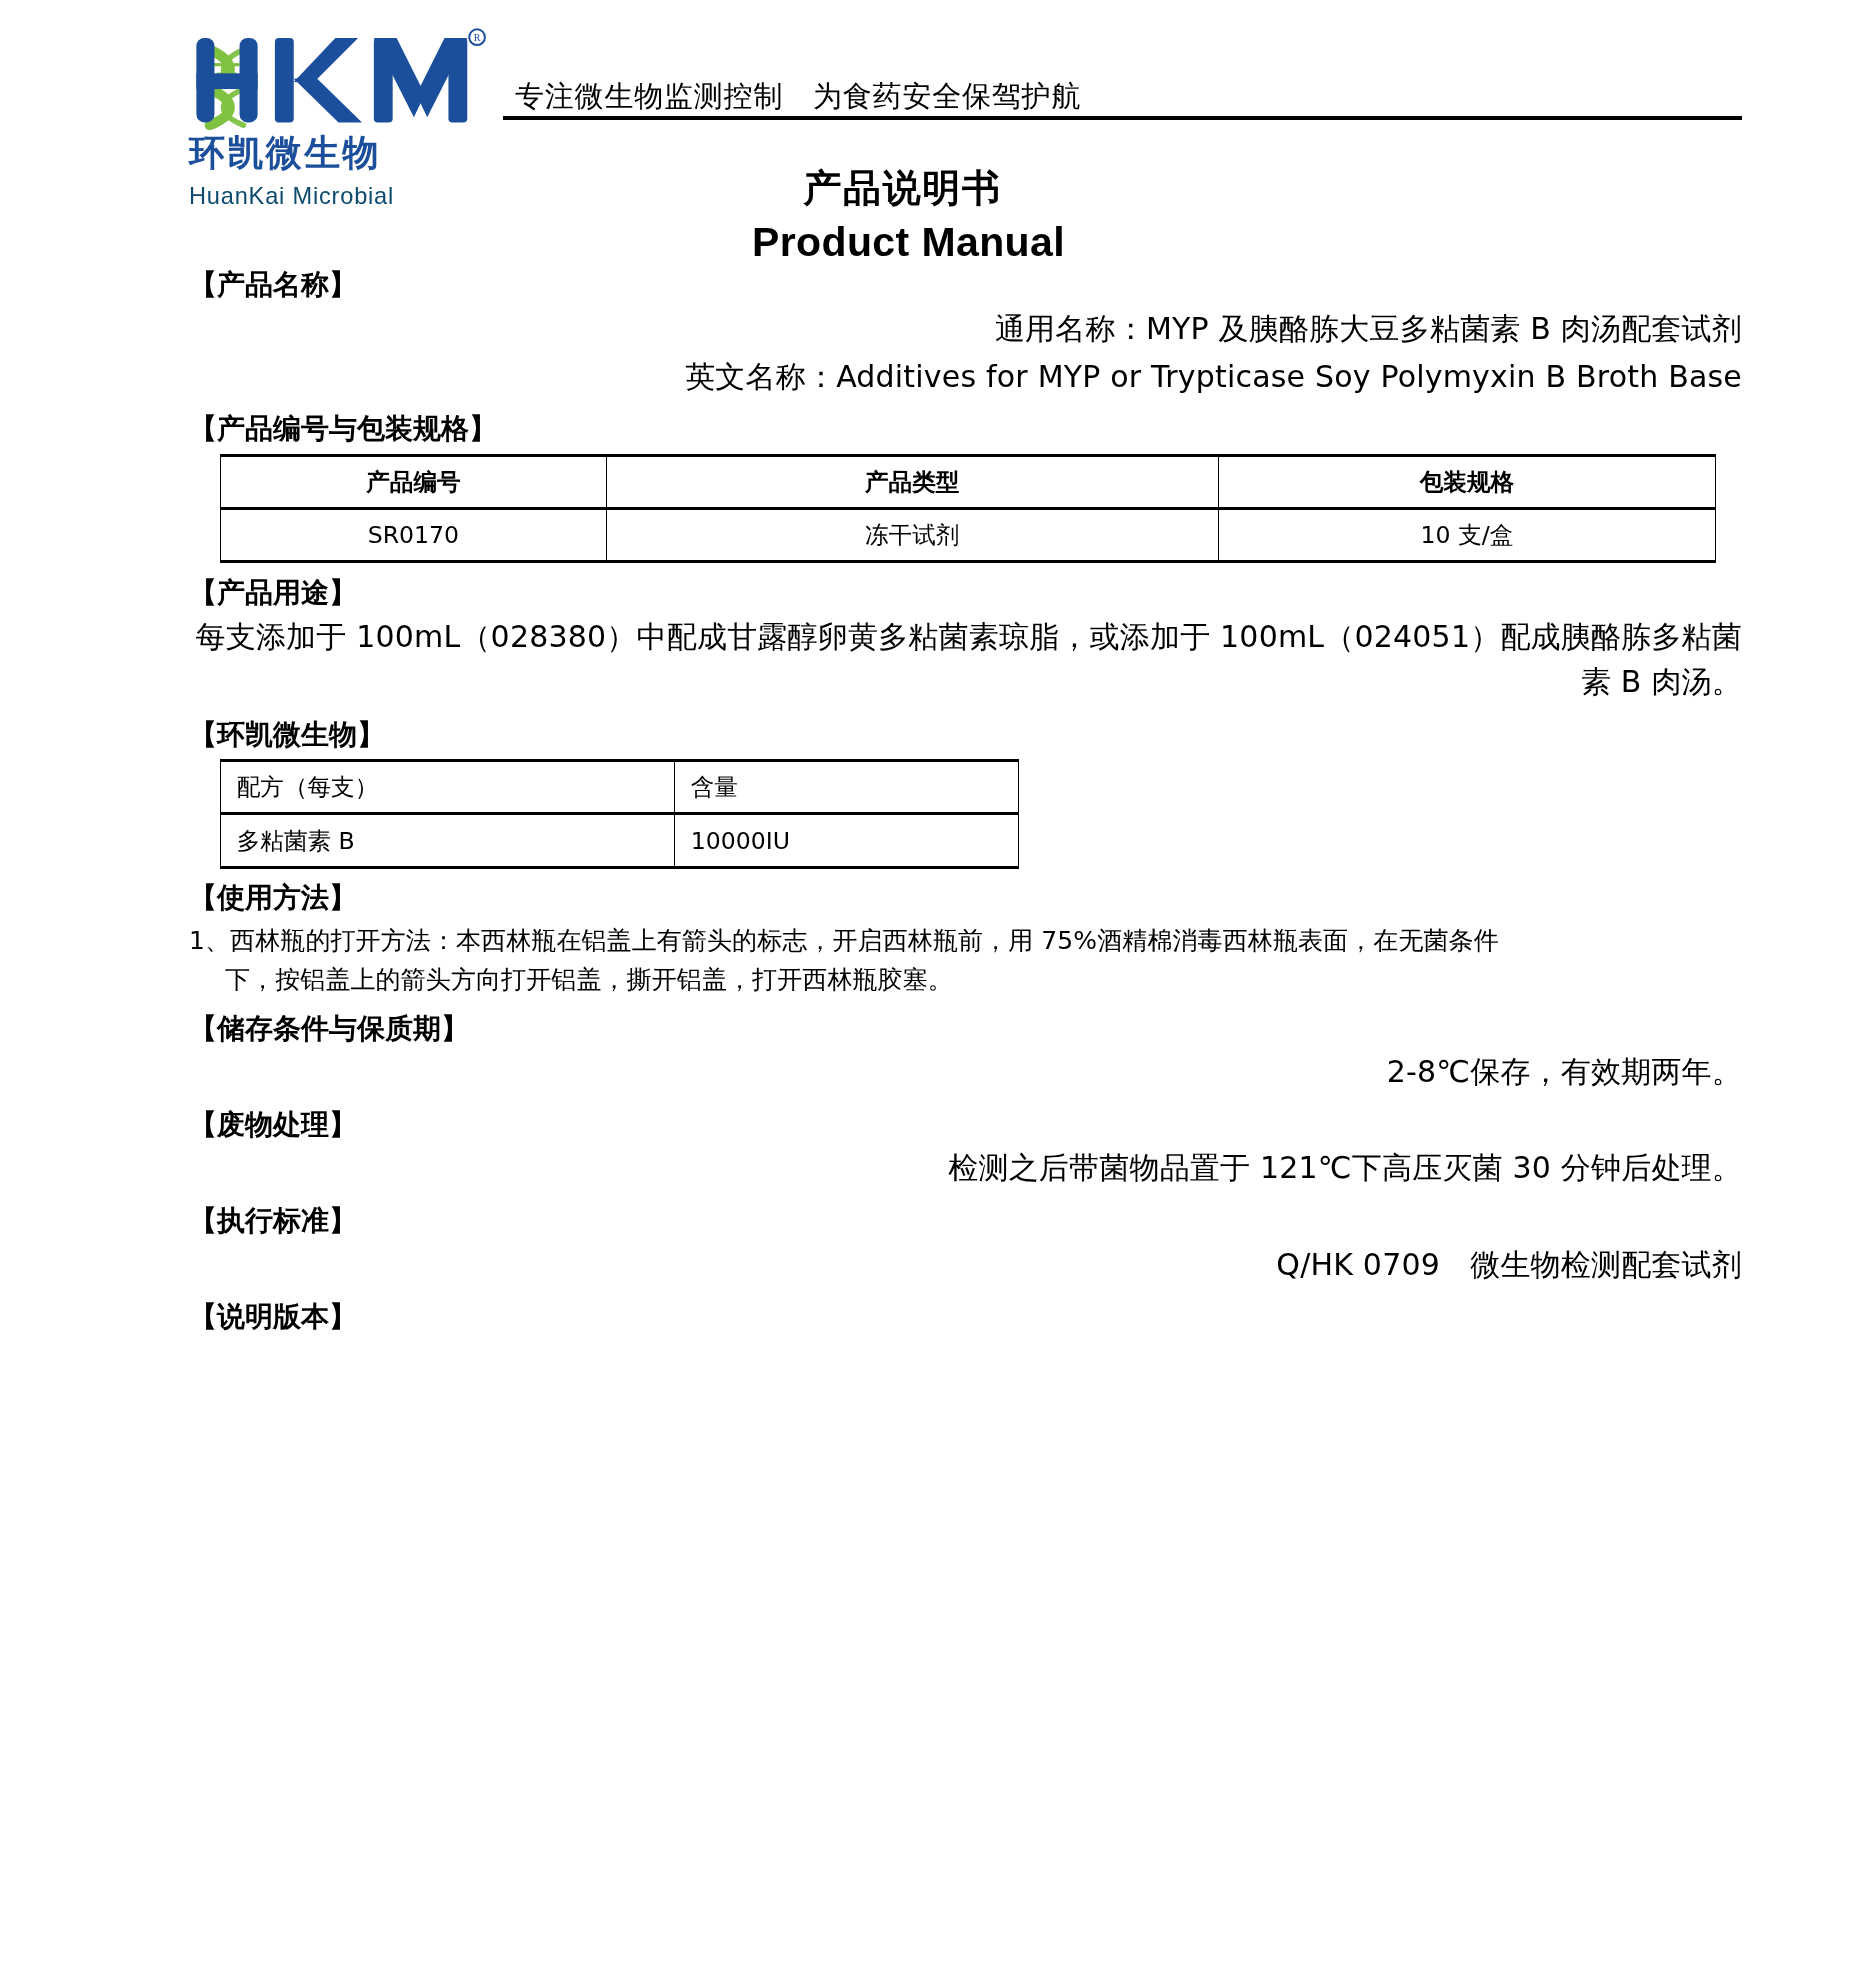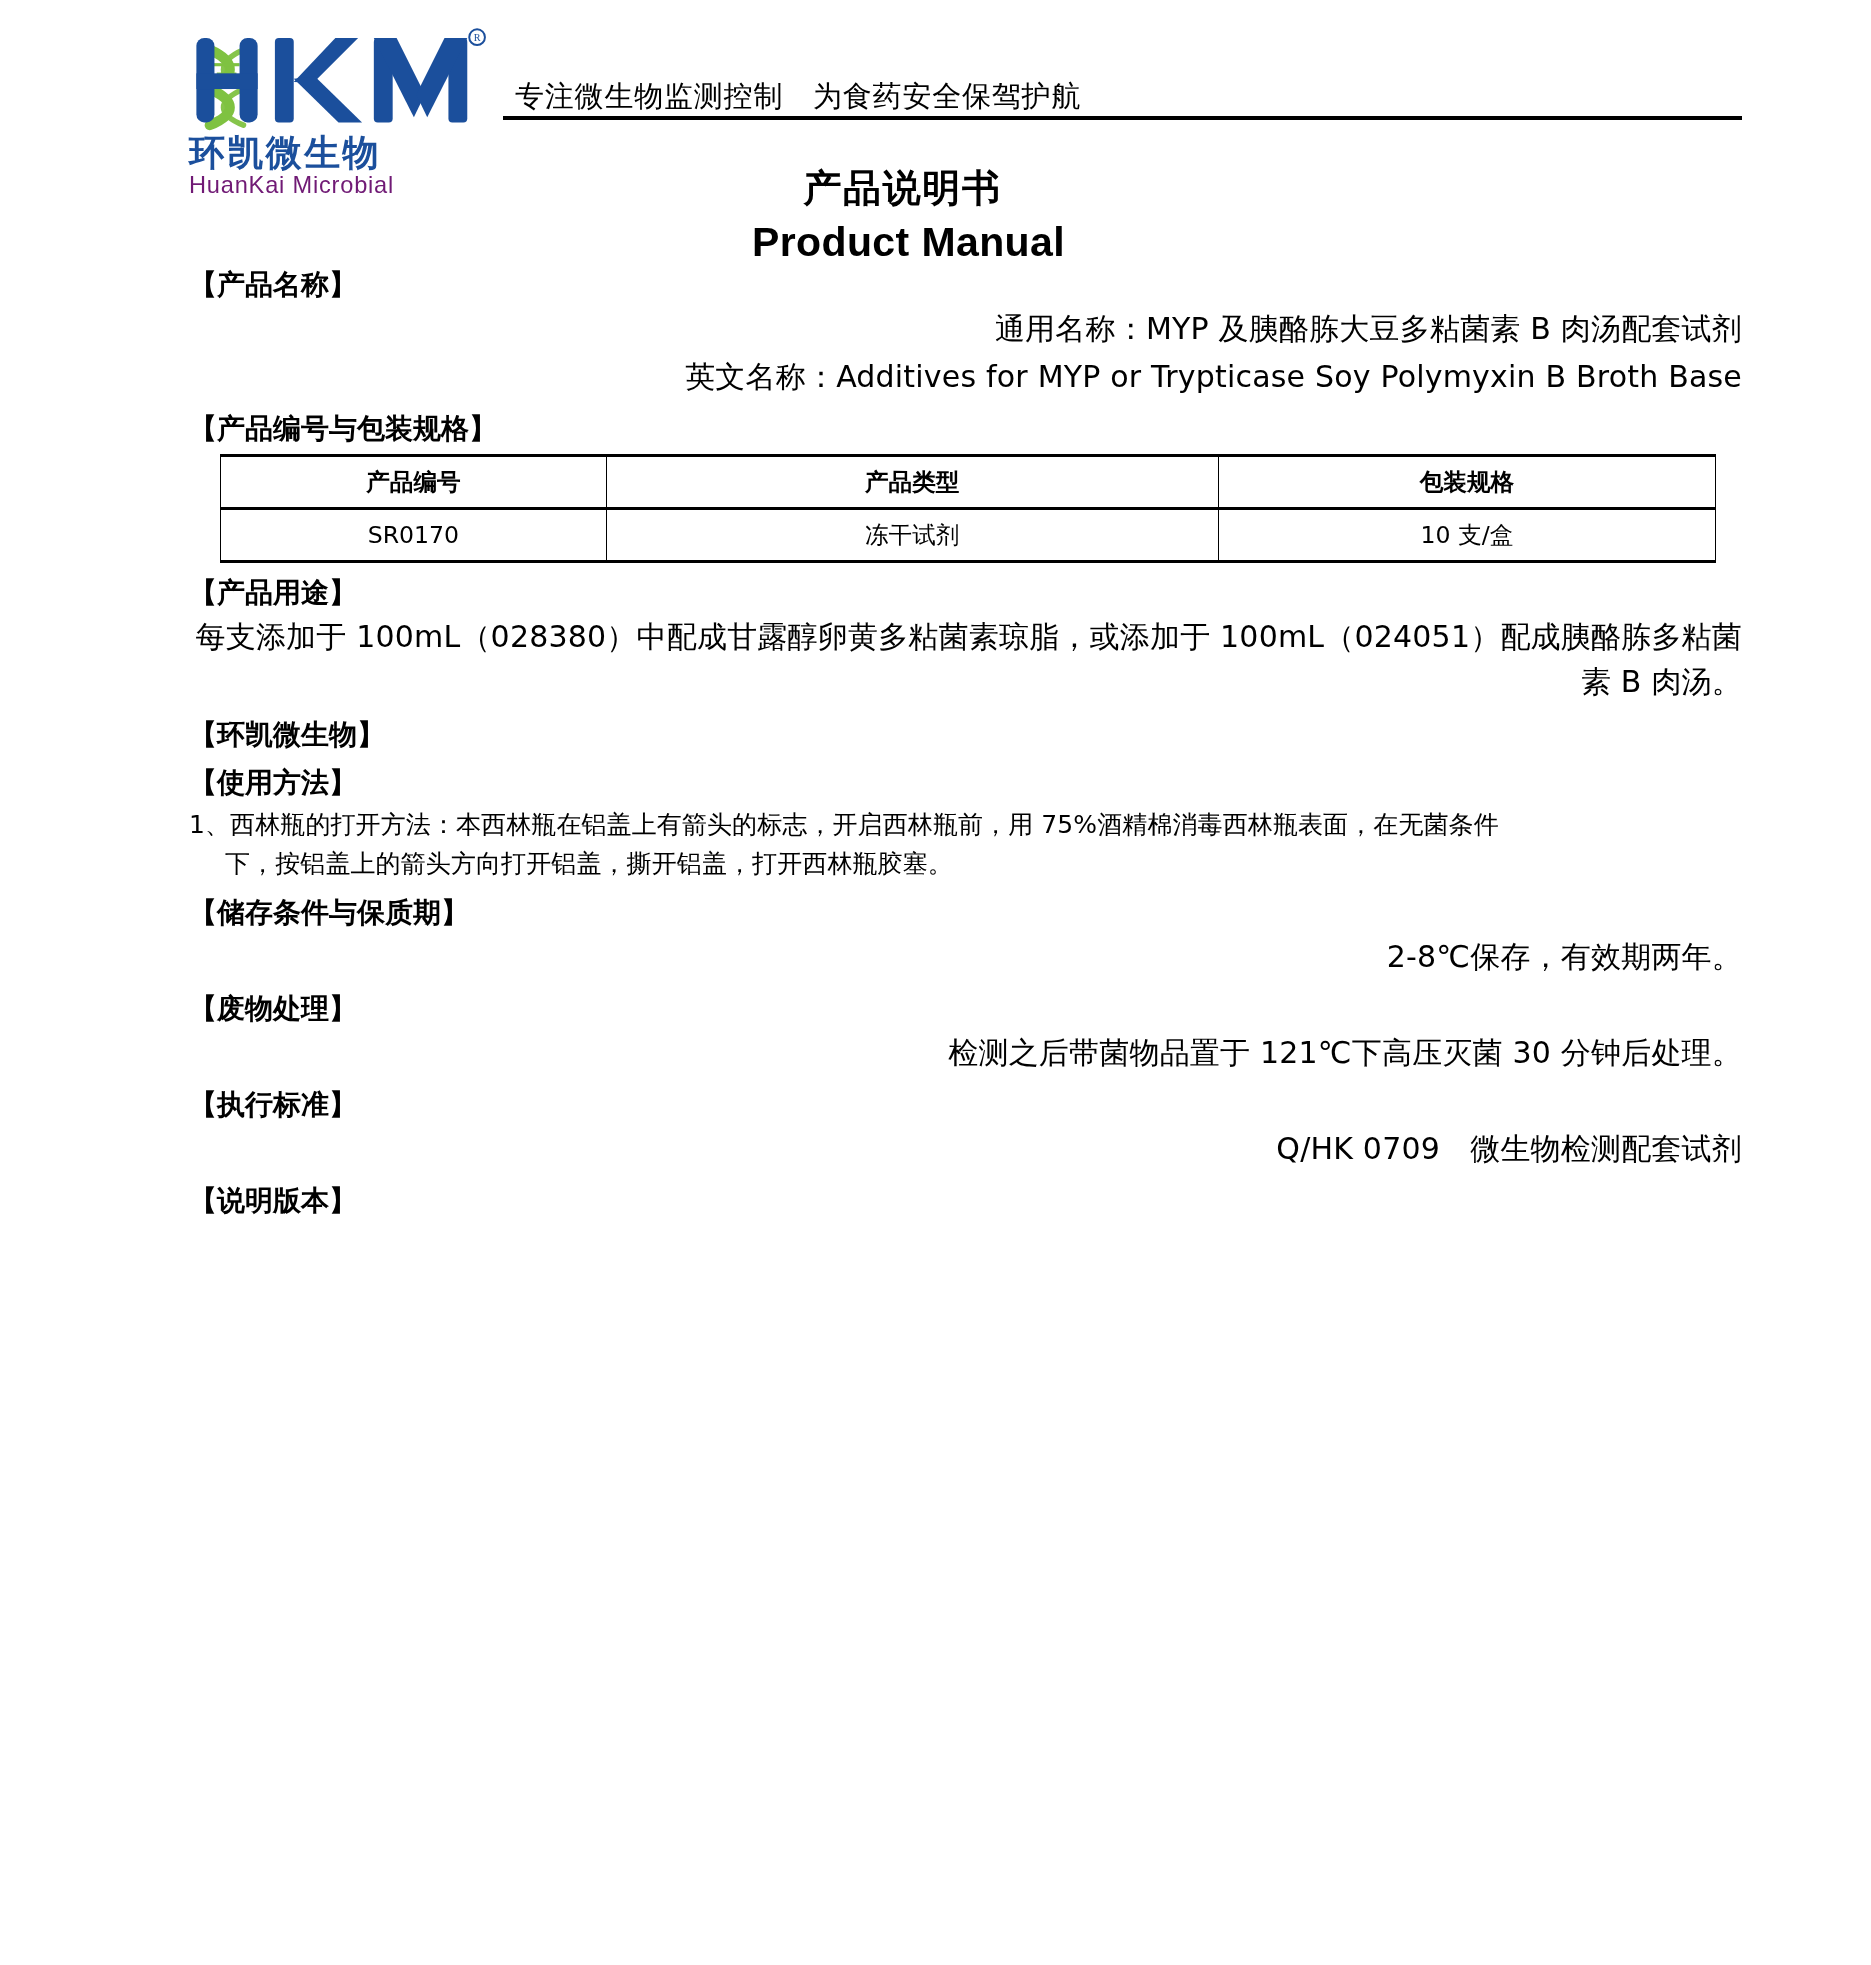--- a/index.html
+++ b/index.html
@@ -193,21 +193,21 @@
 
         <rect x="470" y="28" width="48" height="215" rx="10" fill="#1b4f9c"></rect>
         <rect x="660" y="28" width="48" height="215" rx="10" fill="#1b4f9c"></rect>
         <polygon points="470,28 528,28 600,172 572,230" fill="#1b4f9c"></polygon>
         <polygon points="708,28 650,28 578,172 606,230" fill="#1b4f9c"></polygon>
 
         <circle cx="733" cy="26" r="20" fill="none" stroke="#1b4f9c" stroke-width="5"></circle>
         <text x="733" y="35" font-family="Liberation Serif, serif" font-size="26" fill="#1b4f9c" text-anchor="middle">R</text>
       </svg>
       <div style="font-family:'DejaVu Sans','Liberation Sans',sans-serif;font-size:36px;font-weight:700;color:#1b4f9c;letter-spacing:2.4px;line-height:1.05;margin-top:0.8px;">环凯微生物</div>
-      <div style="font-family:'Liberation Sans',sans-serif;font-size:23.6px;font-weight:400;color:#701a75;letter-spacing:0.8px;line-height:1.1;margin-top:1px;">HuanKai Microbial</div>
+      <div style="font-family:'Liberation Sans',sans-serif;font-size:23.6px;font-weight:400;color:#0c4a6e;letter-spacing:0.8px;line-height:1.1;margin-top:12px;">HuanKai Microbial</div>
     </div>
 
     <div class="slogan-wrap">
       <div class="slogan">专注微生物监测控制　为食药安全保驾护航</div>
     </div>
 
     <div class="header-rule"></div>
   </div>
 
   <div class="doc-title-cn">产品说明书</div>
@@ -234,20 +234,34 @@
           <td>冻干试剂</td>
           <td>10 支/盒</td>
         </tr>
       </tbody>
     </table>
 
     <div class="sec-head">【产品用途】</div>
     <div class="body-line serif-mix">每支添加于 100mL（028380）中配成甘露醇卵黄多粘菌素琼脂，或添加于 100mL（024051）配成胰酪胨多粘菌素 B 肉汤。</div>
 
     <div class="sec-head">【环凯微生物】</div>
+    <table class="t2">
+      <thead>
+        <tr>
+          <th class="d1">配方（每支）</th>
+          <th class="d2">含量</th>
+        </tr>
+      </thead>
+      <tbody>
+        <tr>
+          <td>多粘菌素 B</td>
+          <td>10000IU</td>
+        </tr>
+      </tbody>
+    </table>
 
     <div class="sec-head">【使用方法】</div>
     <div class="numbered">
       <span>1、西林瓶的打开方法：本西林瓶在铝盖上有箭头的标志，开启西林瓶前，用 75%酒精棉消毒西林瓶表面，在无菌条件</span>
       <span class="cont">下，按铝盖上的箭头方向打开铝盖，撕开铝盖，打开西林瓶胶塞。</span>
     </div>
 
     <div class="sec-head">【储存条件与保质期】</div>
     <div class="body-line">2-8℃保存，有效期两年。</div>
 

